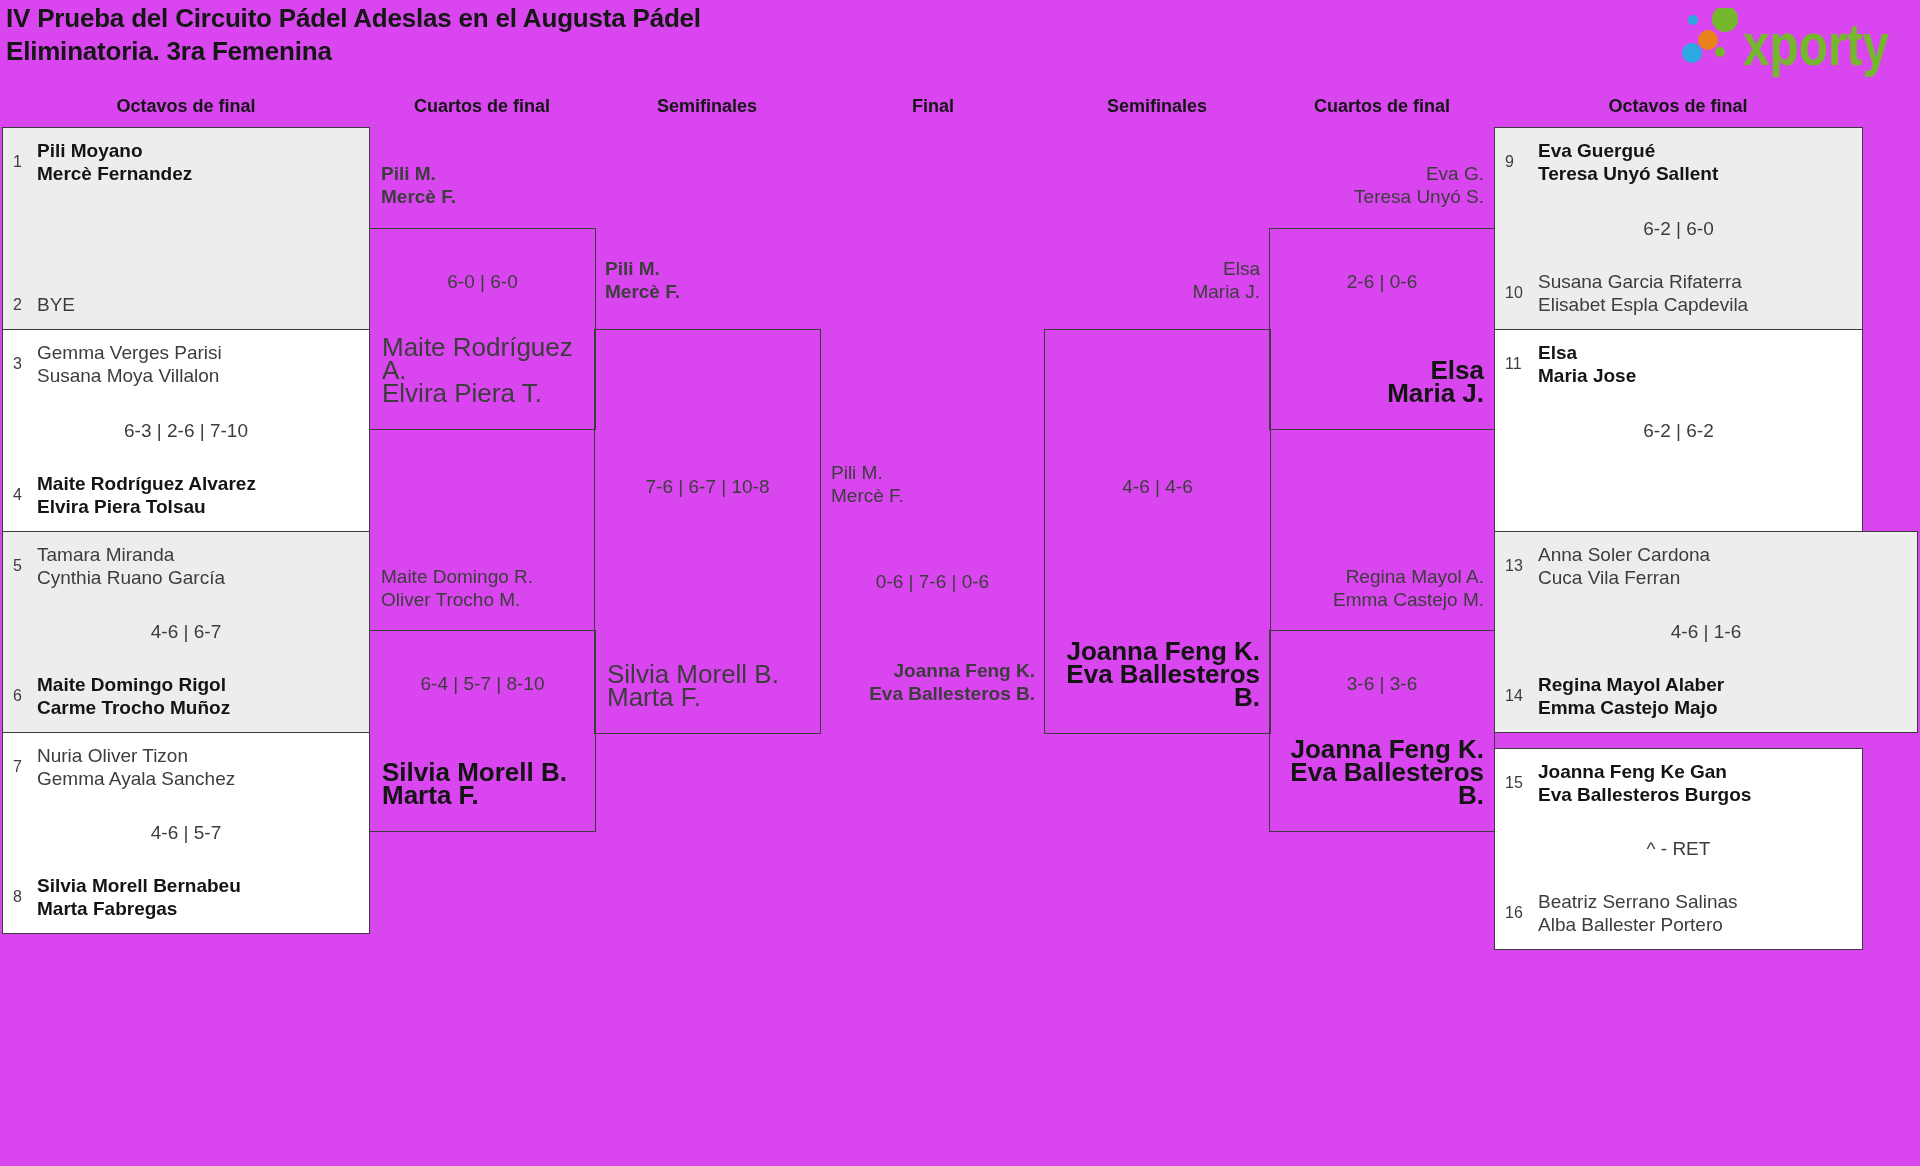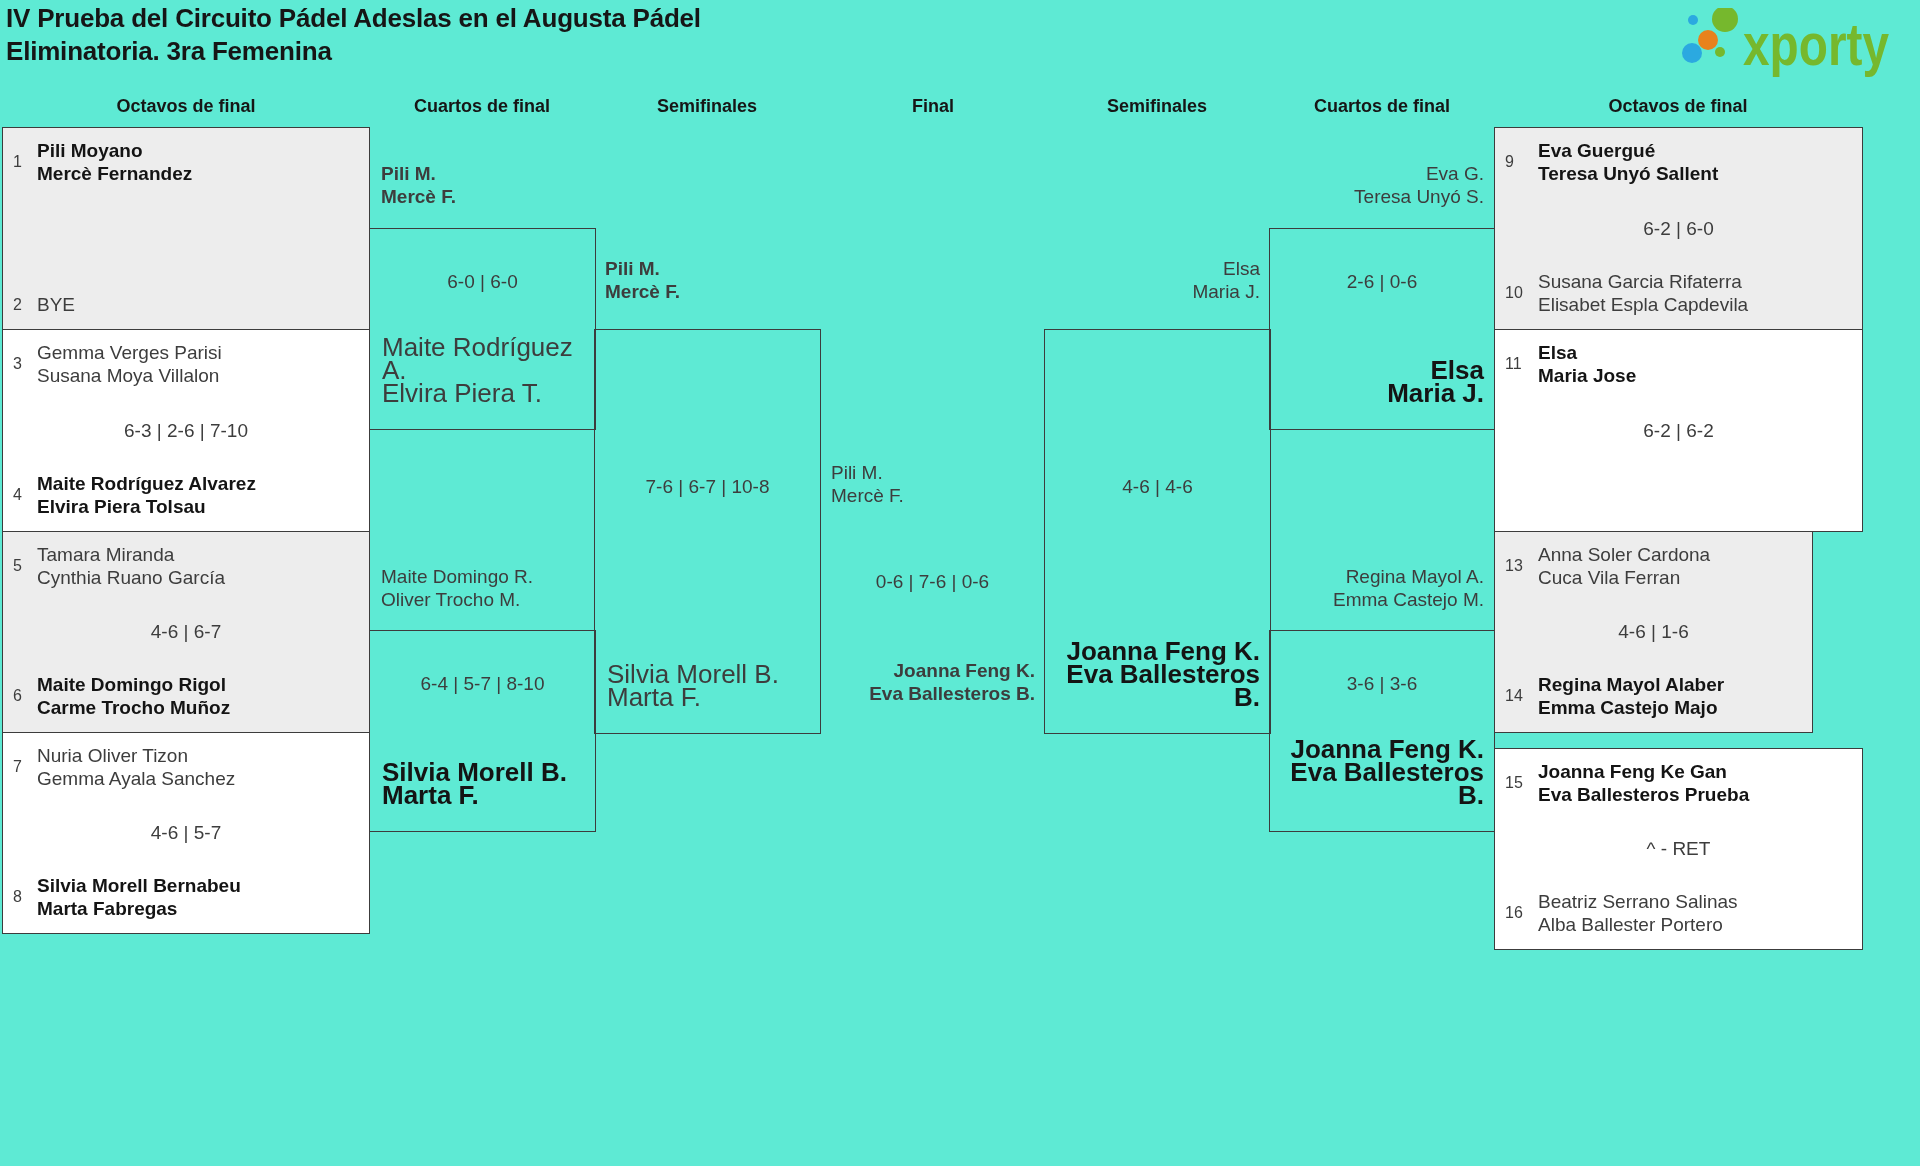--- a/index.html
+++ b/index.html
@@ -1,17 +1,17 @@
 <!DOCTYPE html>
 <html><head>
 <meta charset="utf-8">
 <style>
   html,body{margin:0;padding:0;background:#ffffff;}
   .stage{
-    position:relative;width:1920px;height:1166px;background:#5eead4;
+    position:relative;width:1920px;height:1166px;background:#d946ef;
     font-family:"Liberation Sans","DejaVu Sans",sans-serif;color:#3d3d3d;overflow:hidden;
   }
   .title{position:absolute;left:6px;top:2px;font-size:26px;line-height:33px;font-weight:700;color:#161616;letter-spacing:-0.2px;}
   .round-header{position:absolute;top:96px;width:220px;text-align:center;font-size:18px;font-weight:600;color:#161616;}
   .box{position:absolute;border:1px solid #3c3c3c;box-sizing:border-box;background:#ffffff;}
   .box.shaded{background:#ededed;}
   .box.open{background:transparent;}
   .team{position:absolute;left:10px;right:8px;display:flex;align-items:center;}
   .t-top{top:11px;}
   .t-bot{bottom:13px;}
@@ -129,39 +129,39 @@
 
   <div class="box r16r" style="left:1494px;top:329px;width:369px;height:203px">
     <div class="team t-top">
       <span class="seed">11</span>
       <div class="names bold">Elsa
 Maria Jose</div>
     </div>
     <div class="score mid">6-2 | 6-2</div>
   </div>
 
-  <div class="box shaded r16r" style="left:1494px;top:531px;width:319px;height:202px">
+  <div class="box shaded r16r" style="left:1494px;top:531px;width:424px;height:202px">
     <div class="team t-top">
       <span class="seed">13</span>
       <div class="names">Anna Soler Cardona
 Cuca Vila Ferran</div>
     </div>
     <div class="score mid">4-6 | 1-6</div>
     <div class="team t-bot">
       <span class="seed">14</span>
       <div class="names bold">Regina Mayol Alaber
 Emma Castejo Majo</div>
     </div>
   </div>
 
   <div class="box r16r" style="left:1494px;top:748px;width:369px;height:202px">
     <div class="team t-top">
       <span class="seed">15</span>
       <div class="names bold">Joanna Feng Ke Gan
-Eva Ballesteros Prueba</div>
+Eva Ballesteros Burgos</div>
     </div>
     <div class="score mid">^ - RET</div>
     <div class="team t-bot">
       <span class="seed">16</span>
       <div class="names">Beatriz Serrano Salinas
 Alba Ballester Portero</div>
     </div>
   </div>
 
   <div class="label bold" style="left:381px;top:162px;width:200px">Pili M.

